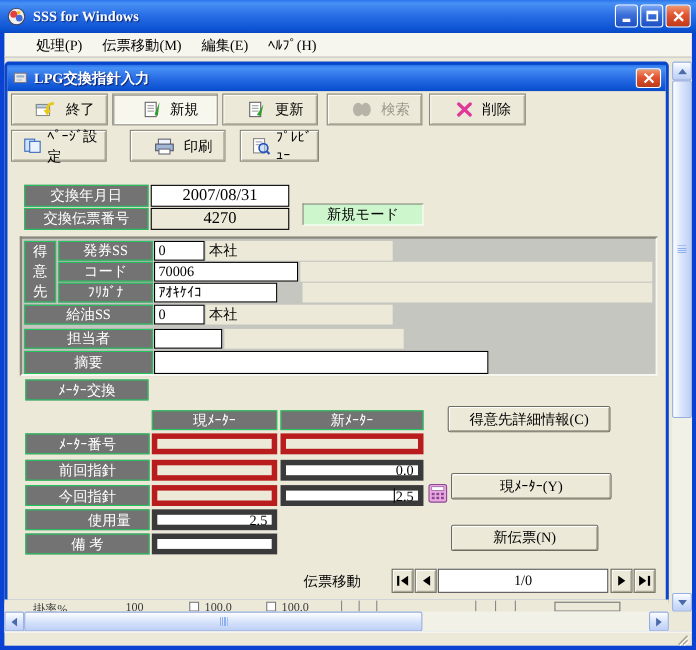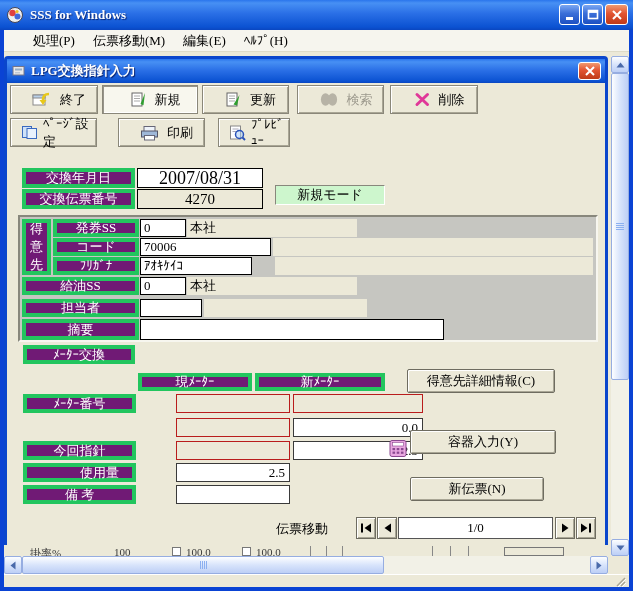--- a/index.html
+++ b/index.html
@@ -33,31 +33,31 @@
 
 
 .tbtn { position:absolute; height:29px; background:#ECE9D8; border:1px solid #8a8779;
   box-shadow:inset 1px 1px 0 #fff, inset -1px -1px 0 #a9a695;
   display:flex; align-items:center; justify-content:center; gap:8px; color:#000;padding-left:10px; }
 .tbtn.pressed { background:#F8F7EE; box-shadow:inset 1px 1px 0 #97948a, inset -1px -1px 0 #fff; }
 .tbtn.disabled { color:#9b988c; }
 .tbtn svg { flex:0 0 auto; }
 
 
-.teal { position:absolute; background:#701a75; border:4px solid #22c55e; color:#fff;
+.teal { position:absolute; background:#737373; border:1px solid #22c55e; color:#fff;
   display:flex; align-items:center; justify-content:center; }
 .fld { position:absolute; background:#fff; border:1px solid #000; display:flex; align-items:center; padding:0 3px; }
 .fld.beige { background:#ECE9D8; }
 .fld.ctr { justify-content:center; }
 .strip { position:absolute; background:#ECE9D8; display:flex; align-items:center; padding:0 3px; }
 .panel { position:absolute; left:11px; top:132px; width:580px; height:127px; background:#C6C6C1;
   border:2px solid; border-color:#88877c #f7f6ef #f7f6ef #88877c; }
 .vtext { width:15px; line-height:18px; word-break:break-all; text-align:center; }
 
-.mfld { position:absolute; border:1px solid #b91c1c; background:#ECE9D8; display:flex; align-items:center;margin-left:38px; }
+.mfld { position:absolute; border:5px solid #b91c1c; background:#ECE9D8; display:flex; align-items:center; }
 .mfld.white { background:#fff; border-color:#3a3a3a; justify-content:flex-end; padding:0 4px; }
 .caret { width:1px; height:13px; background:#000; margin-right:1px; }
 
 .pushbtn { position:absolute; background:#ECE9D8; border:1px solid #6e6c60; border-radius:2px;
   box-shadow:inset 1px 1px 0 #fff, inset -1px -1px 0 #a9a695;
   display:flex; align-items:center; justify-content:center; color:#000; }
 .badge { position:absolute; left:268px; top:102px; width:110px; height:20px; background:#CDF6CD;
   border:1px solid; border-color:#88877c #fff #fff #88877c; display:flex; align-items:center; justify-content:center; }
 
 
@@ -211,21 +211,21 @@
       <div class="tbtn" style="left:111px;top:35px;width:87px;">
         <svg width="19" height="16">
             <rect x="4" y="1.5" width="11" height="5" fill="#eef3fa" stroke="#667"></rect>
             <rect x="1.5" y="6" width="16" height="6" fill="#9fb8d8" stroke="#556"></rect>
             <rect x="4.5" y="10.5" width="10" height="4.5" fill="#fff" stroke="#667"></rect>
           </svg>
         <span>印刷</span>
       </div>
 
       <div class="teal" style="left:15px;top:85px;width:113px;height:20px;">交換年月日</div>
-      <div class="fld ctr" style="left:130px;top:85px;width:126px;height:20px;font-size:18px;">2007/08/31</div>
+      <div class="fld ctr" style="left:130px;top:85px;width:126px;height:20px;font-size:15px;">2007/08/31</div>
       <div class="teal" style="left:15px;top:106px;width:113px;height:20px;">交換伝票番号</div>
       <div class="fld beige ctr" style="left:130px;top:106px;width:126px;height:20px;font-size:15px;">4270</div>
       <div class="badge">新規モード</div>
 
       <div class="panel">
         <div class="teal" style="left:2px;top:2px;width:29px;height:56px;">
           <div class="vtext">得意先</div>
         </div>
         <div class="teal" style="left:33px;top:2px;width:86px;height:18px;">発券SS</div>
         <div class="fld" style="left:120px;top:2px;width:46px;height:18px;">0</div>
@@ -253,20 +253,21 @@
 
       <div class="teal" style="left:16px;top:262px;width:112px;height:19px;">ﾒｰﾀｰ交換</div>
 
       <div class="teal" style="left:131px;top:290px;width:114px;height:18px;">現ﾒｰﾀｰ</div>
       <div class="teal" style="left:248px;top:290px;width:130px;height:18px;">新ﾒｰﾀｰ</div>
 
       <div class="teal" style="left:16px;top:311px;width:113px;height:19px;">ﾒｰﾀｰ番号</div>
       <div class="mfld" style="left:131px;top:311px;width:114px;height:19px;"></div>
       <div class="mfld" style="left:248px;top:311px;width:130px;height:19px;"></div>
 
+      <div class="teal" style="left:16px;top:335px;width:113px;height:19px;">前回指針</div>
       <div class="mfld" style="left:131px;top:335px;width:114px;height:19px;"></div>
       <div class="mfld white" style="left:248px;top:335px;width:130px;height:19px;">0.0</div>
 
       <div class="teal" style="left:16px;top:358px;width:113px;height:19px;">今回指針</div>
       <div class="mfld" style="left:131px;top:358px;width:114px;height:19px;"></div>
       <div class="mfld white" style="left:248px;top:358px;width:130px;height:19px;">
         <span class="caret"></span>
         <span>2.5</span>
       </div>
       <svg class="calc" style="position:absolute;left:381px;top:355px;" width="21" height="21" viewBox="0 0 21 21">
@@ -282,21 +283,21 @@
           </g>
         </svg>
 
       <div class="teal" style="left:16px;top:380px;width:113px;height:19px;padding-left:40px;">使用量</div>
       <div class="mfld white" style="left:131px;top:380px;width:114px;height:19px;">2.5</div>
 
       <div class="teal" style="left:16px;top:402px;width:113px;height:19px;">備 考</div>
       <div class="mfld white" style="left:131px;top:402px;width:114px;height:19px;"></div>
 
       <div class="pushbtn" style="left:400px;top:286px;width:148px;height:24px;">得意先詳細情報(C)</div>
-      <div class="pushbtn" style="left:403px;top:347px;width:146px;height:24px;">容器入力(Y)</div>
+      <div class="pushbtn" style="left:403px;top:347px;width:146px;height:24px;">現ﾒｰﾀｰ(Y)</div>
       <div class="pushbtn" style="left:403px;top:394px;width:134px;height:24px;">新伝票(N)</div>
 
       <div style="position:absolute;left:269px;top:437px;">伝票移動</div>
       <div class="navbtn" style="left:349px;top:434px;">
           <svg width="12" height="10">
             <rect x="1" y="0.5" width="2" height="9" fill="#000"></rect>
             <path d="M11 0.5 L4.5 5 L11 9.5 Z" fill="#000"></path>
           </svg>
         </div>
       <div class="navbtn" style="left:370px;top:434px;">

